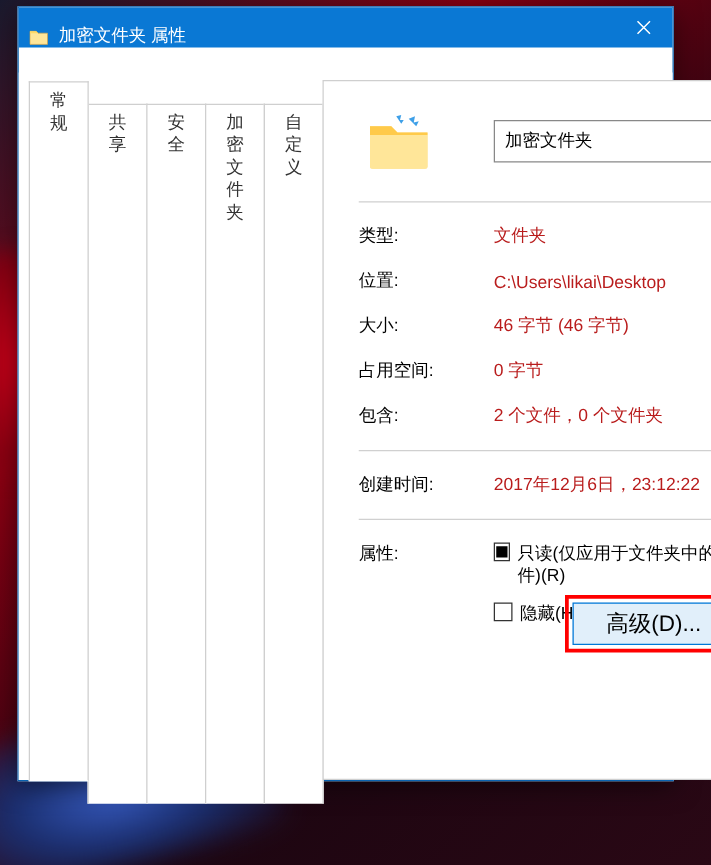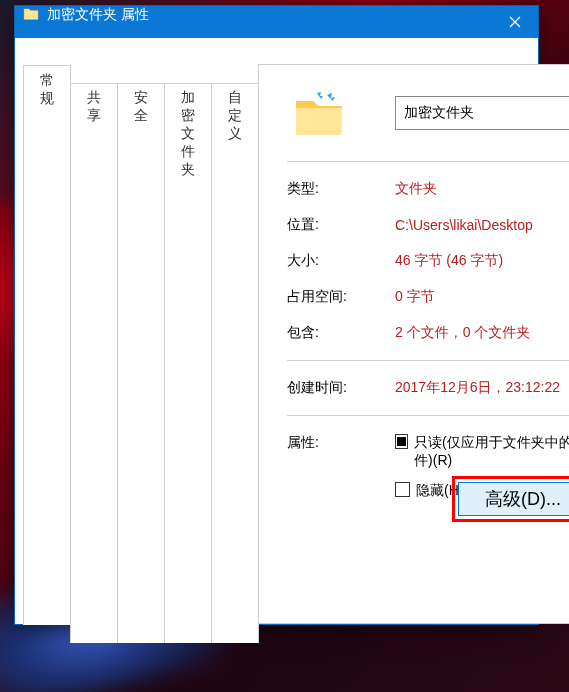--- a/index.html
+++ b/index.html
@@ -25,21 +25,21 @@
     background: #fff;
     border: 1px solid #0a63b0;
     box-shadow: 0 4px 20px rgba(0,0,0,0.5);
     display: flex;
     flex-direction: column;
   }
   .titlebar {
     height: 32px;
     background: #0a78d4;
     display: flex;
-    align-items: flex-start;
+    align-items: flex-end;
     color: #fff;
     padding: 0 0 0 8px;
   }
   .title-icon {
     width: 16px; height: 16px;
     margin-right: 8px;
     display: flex; align-items: center; justify-content: center;
   }
   .title-text { flex: 1; font-size: 14px; }
   .win-close {

